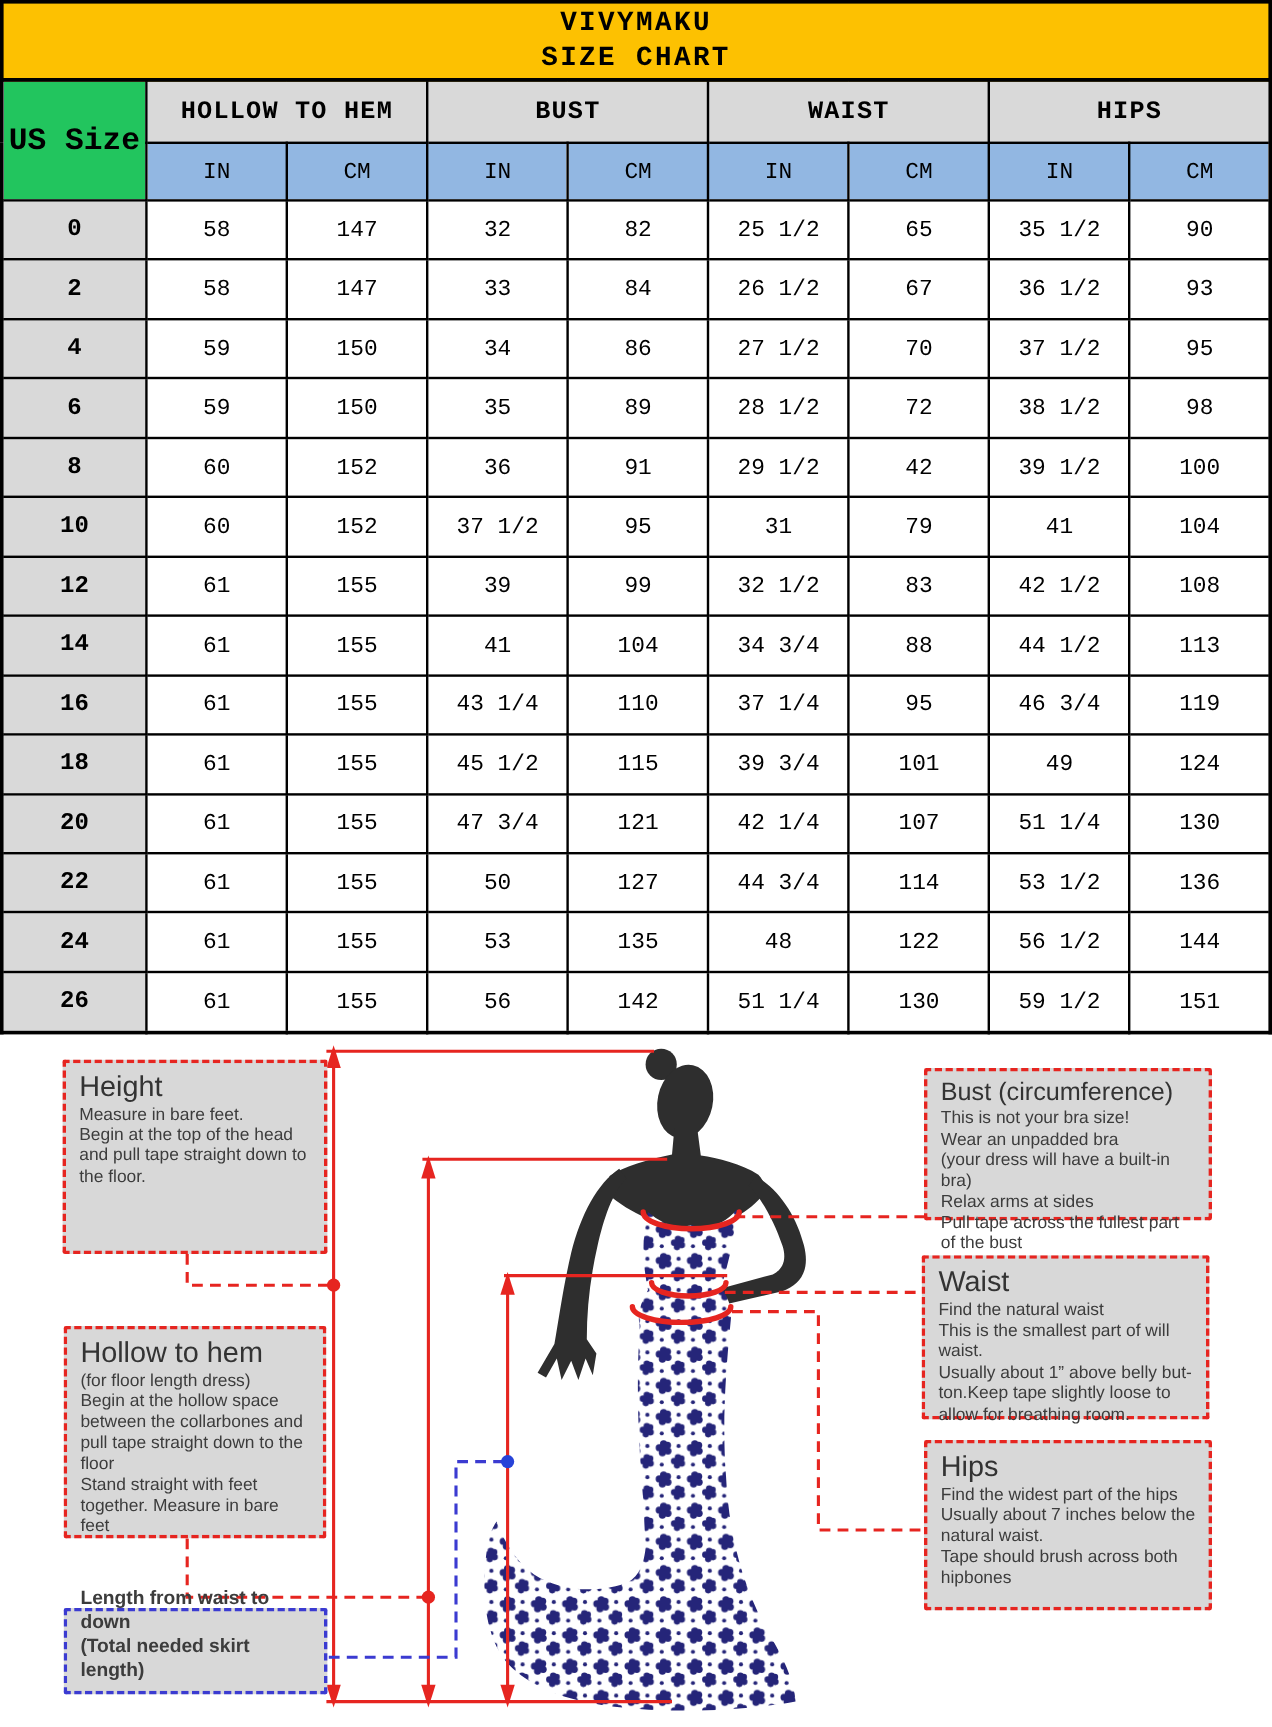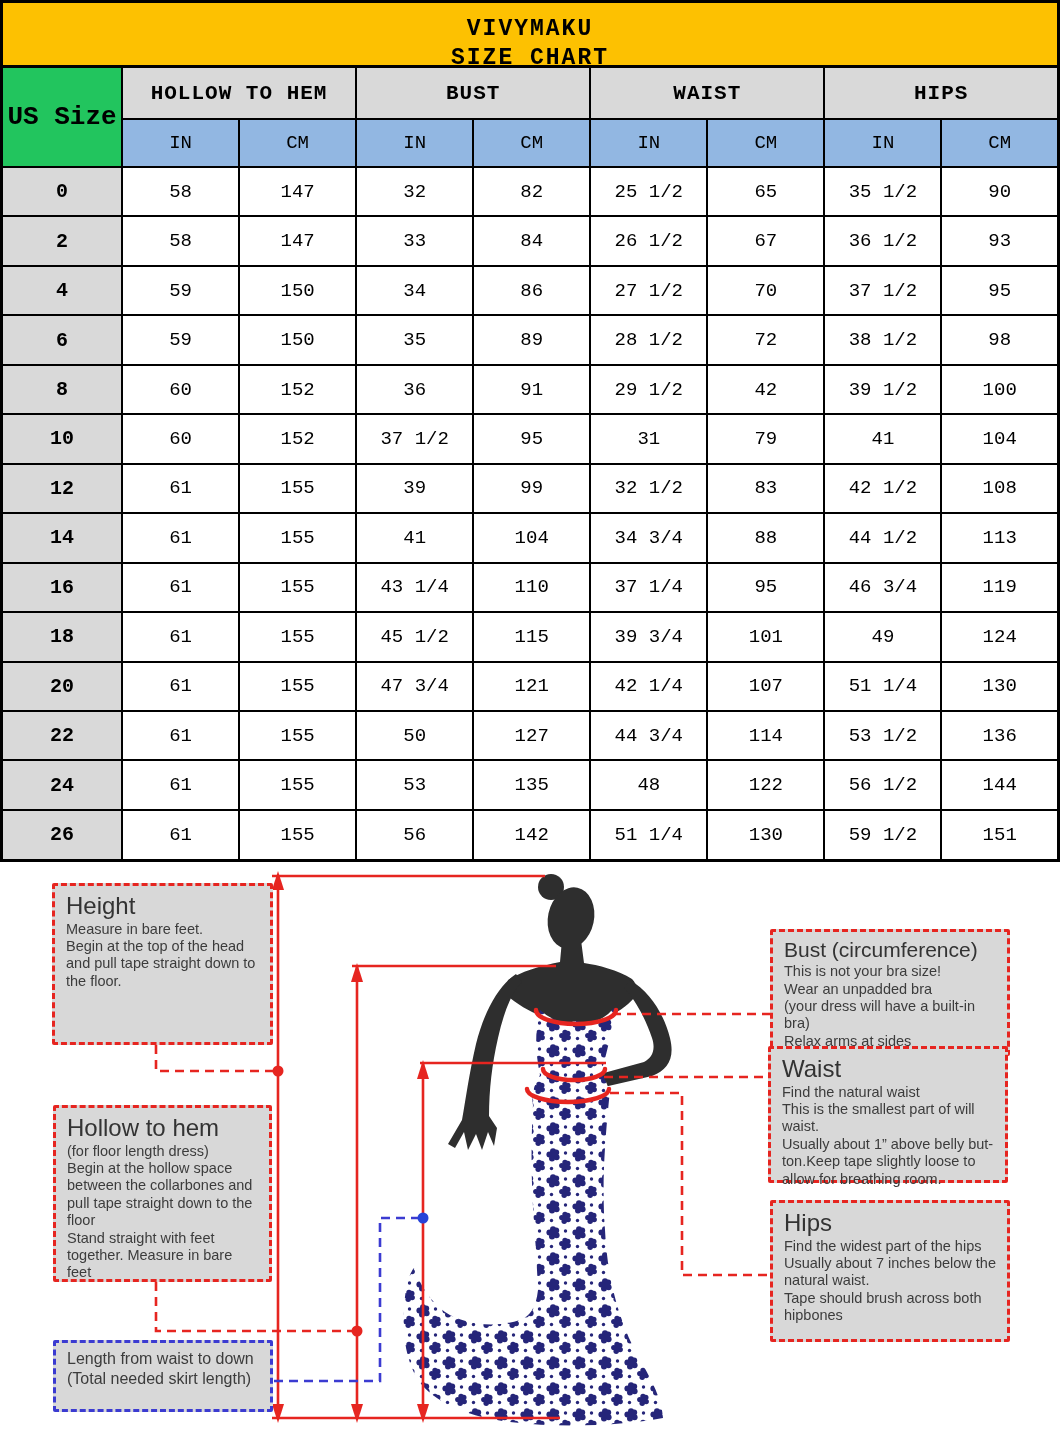--- a/index.html
+++ b/index.html
@@ -3,40 +3,40 @@
 <meta charset="utf-8">
 <style>
   html,body{margin:0;padding:0;background:#fff;}
   #page{position:relative;width:1060px;height:1439px;background:#fff;overflow:hidden;
         font-family:"Liberation Sans",sans-serif;}
   
   #sheet{position:absolute;left:0;top:0;width:1060px;height:862px;}
   #banner{position:absolute;left:0;top:0;width:1054px;height:60px;background:#fdc101;
           border:3px solid #000;text-align:center;
           font-family:"Liberation Mono","DejaVu Sans Mono",monospace;font-weight:700;
-          font-size:23px;line-height:29px;letter-spacing:2px;color:#000;padding-top:12px;}
+          font-size:23px;line-height:29px;letter-spacing:2px;color:#000;padding-top:2px;}
   #size-table{position:absolute;left:0;top:65px;width:1060px;height:797px;
               border-collapse:collapse;table-layout:fixed;
               font-family:"Liberation Mono","DejaVu Sans Mono",monospace;color:#000;}
   #size-table th,#size-table td{border:2px solid #000;text-align:center;vertical-align:middle;
               padding:0;overflow:hidden;}
   #size-table{border:3px solid #000;}
   th.corner{background:#22c55e;font-size:26px;font-weight:700;width:118px;}
   th.group{background:#d9d9d9;font-size:21px;font-weight:700;height:50px;letter-spacing:1px;}
   th.unit{background:#92b7e2;font-size:19px;font-weight:400;height:46px;}
   td.size{background:#d9d9d9;font-weight:700;font-size:20px;}
   td.val{background:#fff;font-size:19px;font-weight:400;}
   
   #diagram{position:absolute;left:0;top:862px;width:1060px;height:577px;}
   #diagram svg{position:absolute;left:0;top:0;}
   .note{position:absolute;background:#d8d8d8;border:3px dashed #e62520;border-radius:2px;
         padding:6px 11px;box-sizing:border-box;color:#3c3c3c;}
   .note .t{font-size:24px;line-height:1.15;color:#333;margin-bottom:1px;}
   .note .l{font-size:14.5px;line-height:1.2;}
-  .note-blue{border-color:#3b3bd1;display:flex;flex-direction:column;justify-content:flex-start;}
+  .note-blue{border-color:#3b3bd1;display:flex;flex-direction:column;justify-content:flex-end;font-weight:bold;}
   .note-blue .l{font-size:16px;line-height:1.25;}
   #bust-note .t{font-size:21px;}
 </style>
 </head>
 <body>
 
 <div id="page">
 
   <div id="sheet">
     <div id="banner">
@@ -329,27 +329,28 @@
         </div>
     </div>
 
     <div class="note note-blue" id="skirt-note" style="left:53px;top:478px;width:220px;height:72px;">
       <div class="body">
           <div class="l">Length from waist to down</div>
           <div class="l">(Total needed skirt length)</div>
         </div>
     </div>
 
-    <div class="note" id="bust-note" style="left:770px;top:28px;width:240px;height:127px;margin-top:39px;">
+    <div class="note" id="bust-note" style="left:770px;top:28px;width:240px;height:127px;">
       <div class="t">Bust (circumference)</div>
       <div class="body">
           <div class="l">This is not your bra size!</div>
           <div class="l">Wear an unpadded bra</div>
           <div class="l">(your dress will have a built-in bra)</div>
           <div class="l">Relax arms at sides</div>
+          <div class="l">Pull tape across the fullest part of the bust</div>
         </div>
     </div>
 
     <div class="note" id="waist-note" style="left:768px;top:184px;width:240px;height:137px;">
       <div class="t">Waist</div>
       <div class="body">
           <div class="l">Find the natural waist</div>
           <div class="l">This is the smallest part of will waist.</div>
           <div class="l">Usually about 1” above belly but-ton.Keep tape slightly loose to allow for breathing room.</div>
         </div>

